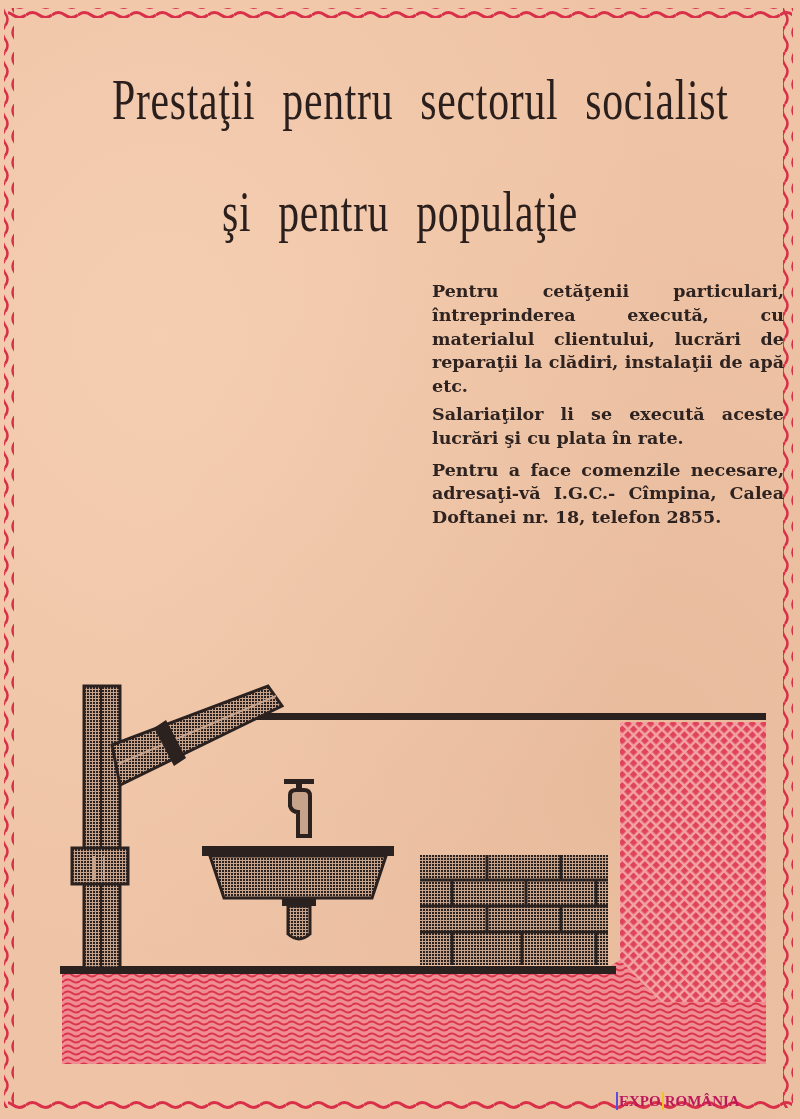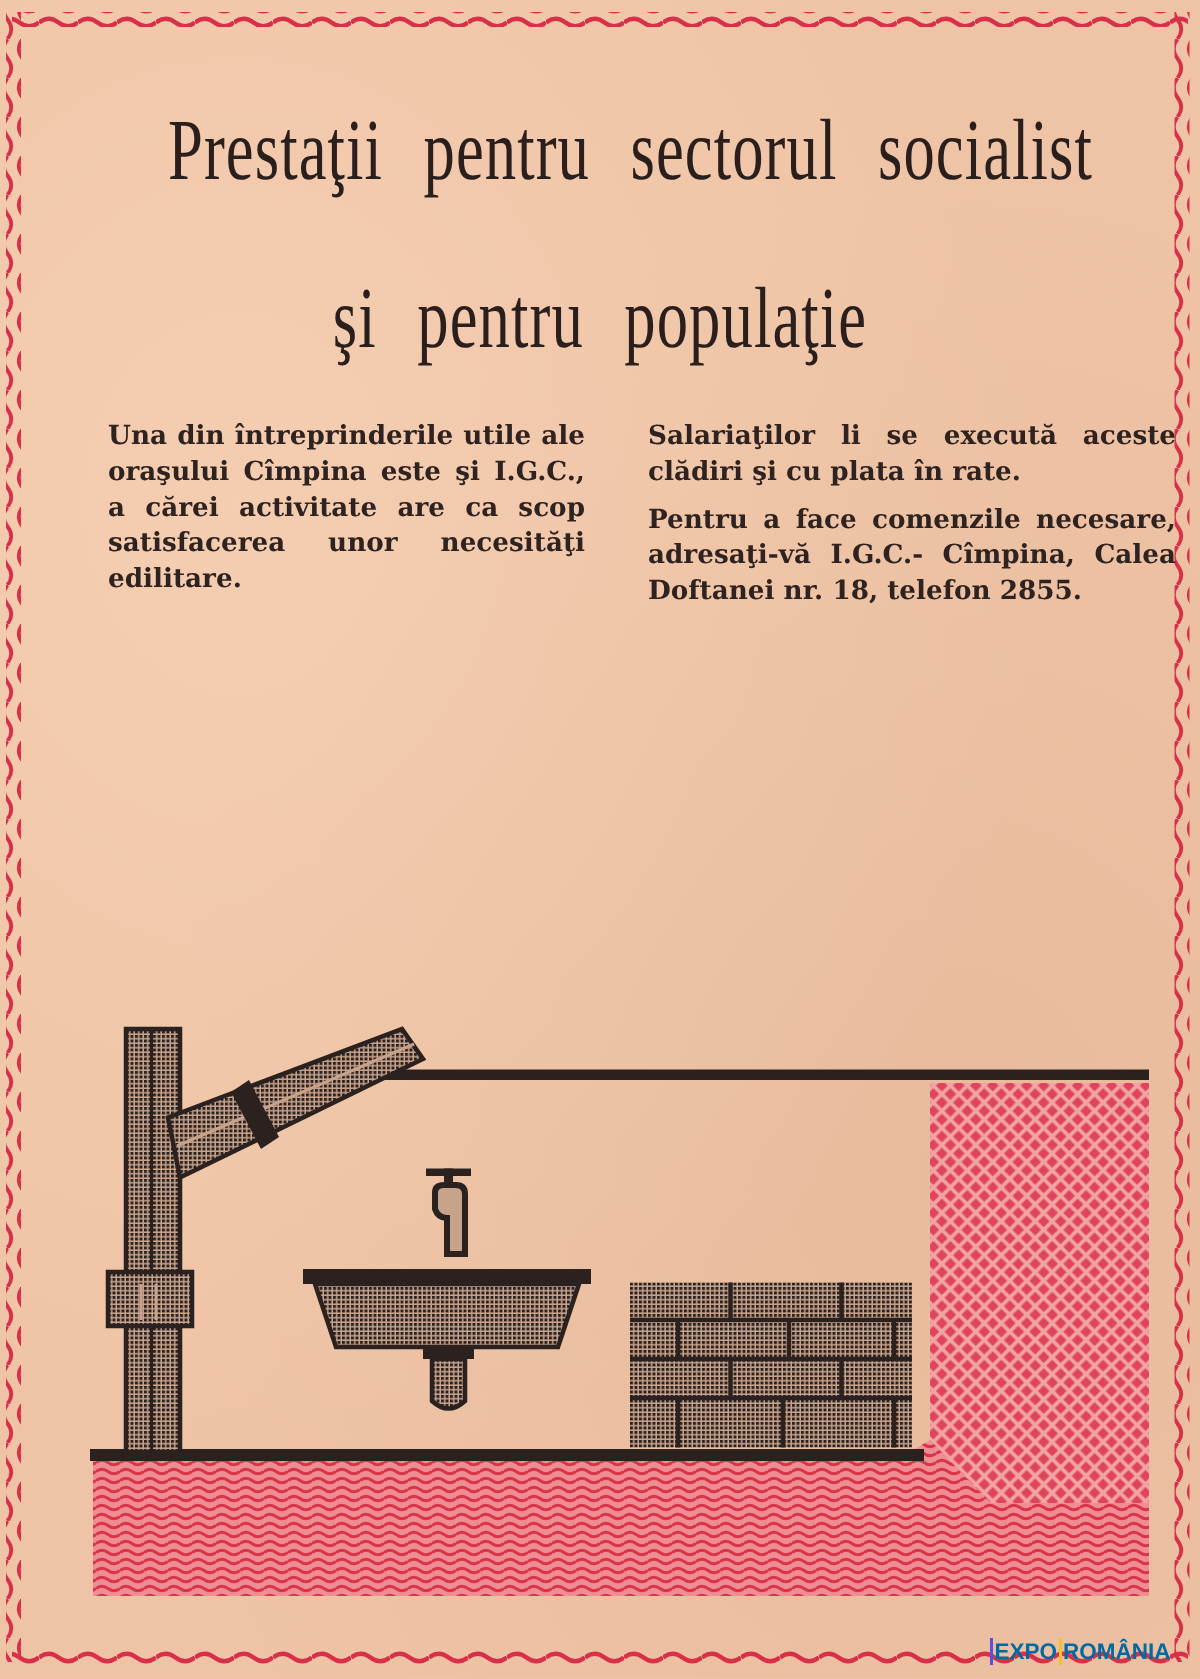--- a/index.html
+++ b/index.html
@@ -32,23 +32,23 @@
       font-family:"DejaVu Serif", serif;
       font-weight:bold; color:#2e2320;
       font-size:17.5px; line-height:23.8px;
       text-align:justify;
     }
     .col.left { left:72px; width:318px; }
     .col.right { left:432px; width:352px; }
     .col p { margin:0; text-indent:0; }
     .illus { position:absolute; left:0; top:0; }
     .watermark {
-      position:absolute; left:660px; top:1092px;
-      font-family:Liberation Sans, sans-serif;
-      font-size:15px; font-weight:bold; color:#0369a1;
+      position:absolute; left:616px; top:1092px;
+      font-family:Liberation Serif, serif;
+      font-size:15px; font-weight:bold; color:#be185d;
       letter-spacing:0px;
       display:flex; align-items:center;
     }
     .watermark .bar-blue { display:inline-block; width:2px; height:18px; background:#5a4fe0; margin-right:1px; }
     .watermark .bar-yellow { display:inline-block; width:2px; height:18px; background:#f2c12a; margin:0 1px; }
   </style>
 </head>
 <body>
 
 <div class="paper"></div>
@@ -77,25 +77,25 @@
   <rect x="8" y="8" width="784" height="10" fill="url(#waveH)"></rect>
   <rect x="8" y="1100" width="784" height="10" fill="url(#waveH)"></rect>
   <rect x="4" y="8" width="10" height="1100" fill="url(#waveV)"></rect>
   <rect x="783" y="8" width="10" height="1100" fill="url(#waveV)"></rect>
 </svg>
 
 <div class="title l1">Prestaţii pentru sectorul socialist</div>
 <div class="title l2">şi pentru populaţie</div>
 
 <div class="col left">
-  <p>Una din întreprinderile utile ale oraşului Cîmpina este şi I.G.C., a cărei activitate are ca scop satisfacerea unor necesităţi edilitare.</p>
 </div>
 
 <div class="col right">
-  <p style="margin-bottom:8px">Salariaţilor li se execută aceste clădiri şi cu plata în rate.</p>
+  <p style="margin-bottom:4px">Pentru cetăţenii particulari, întreprinderea execută, cu materialul clientului, lucrări de reparaţii la clădiri, instalaţii de apă etc.</p>
+  <p style="margin-bottom:8px">Salariaţilor li se execută aceste lucrări şi cu plata în rate.</p>
   <p>Pentru a face comenzile necesare, adresaţi-vă I.G.C.- Cîmpina, Calea Doftanei nr. 18, telefon 2855.</p>
 </div>
 
 <svg class="illus" width="800" height="1119">
 
   <rect x="62" y="972" width="704" height="92" fill="url(#redWave)"></rect>
 
   <rect x="620" y="722" width="146" height="280" fill="url(#redDots)"></rect>
   <polygon points="600,972 620,960 720,1064 600,1064" fill="url(#redWave)"></polygon>
 

